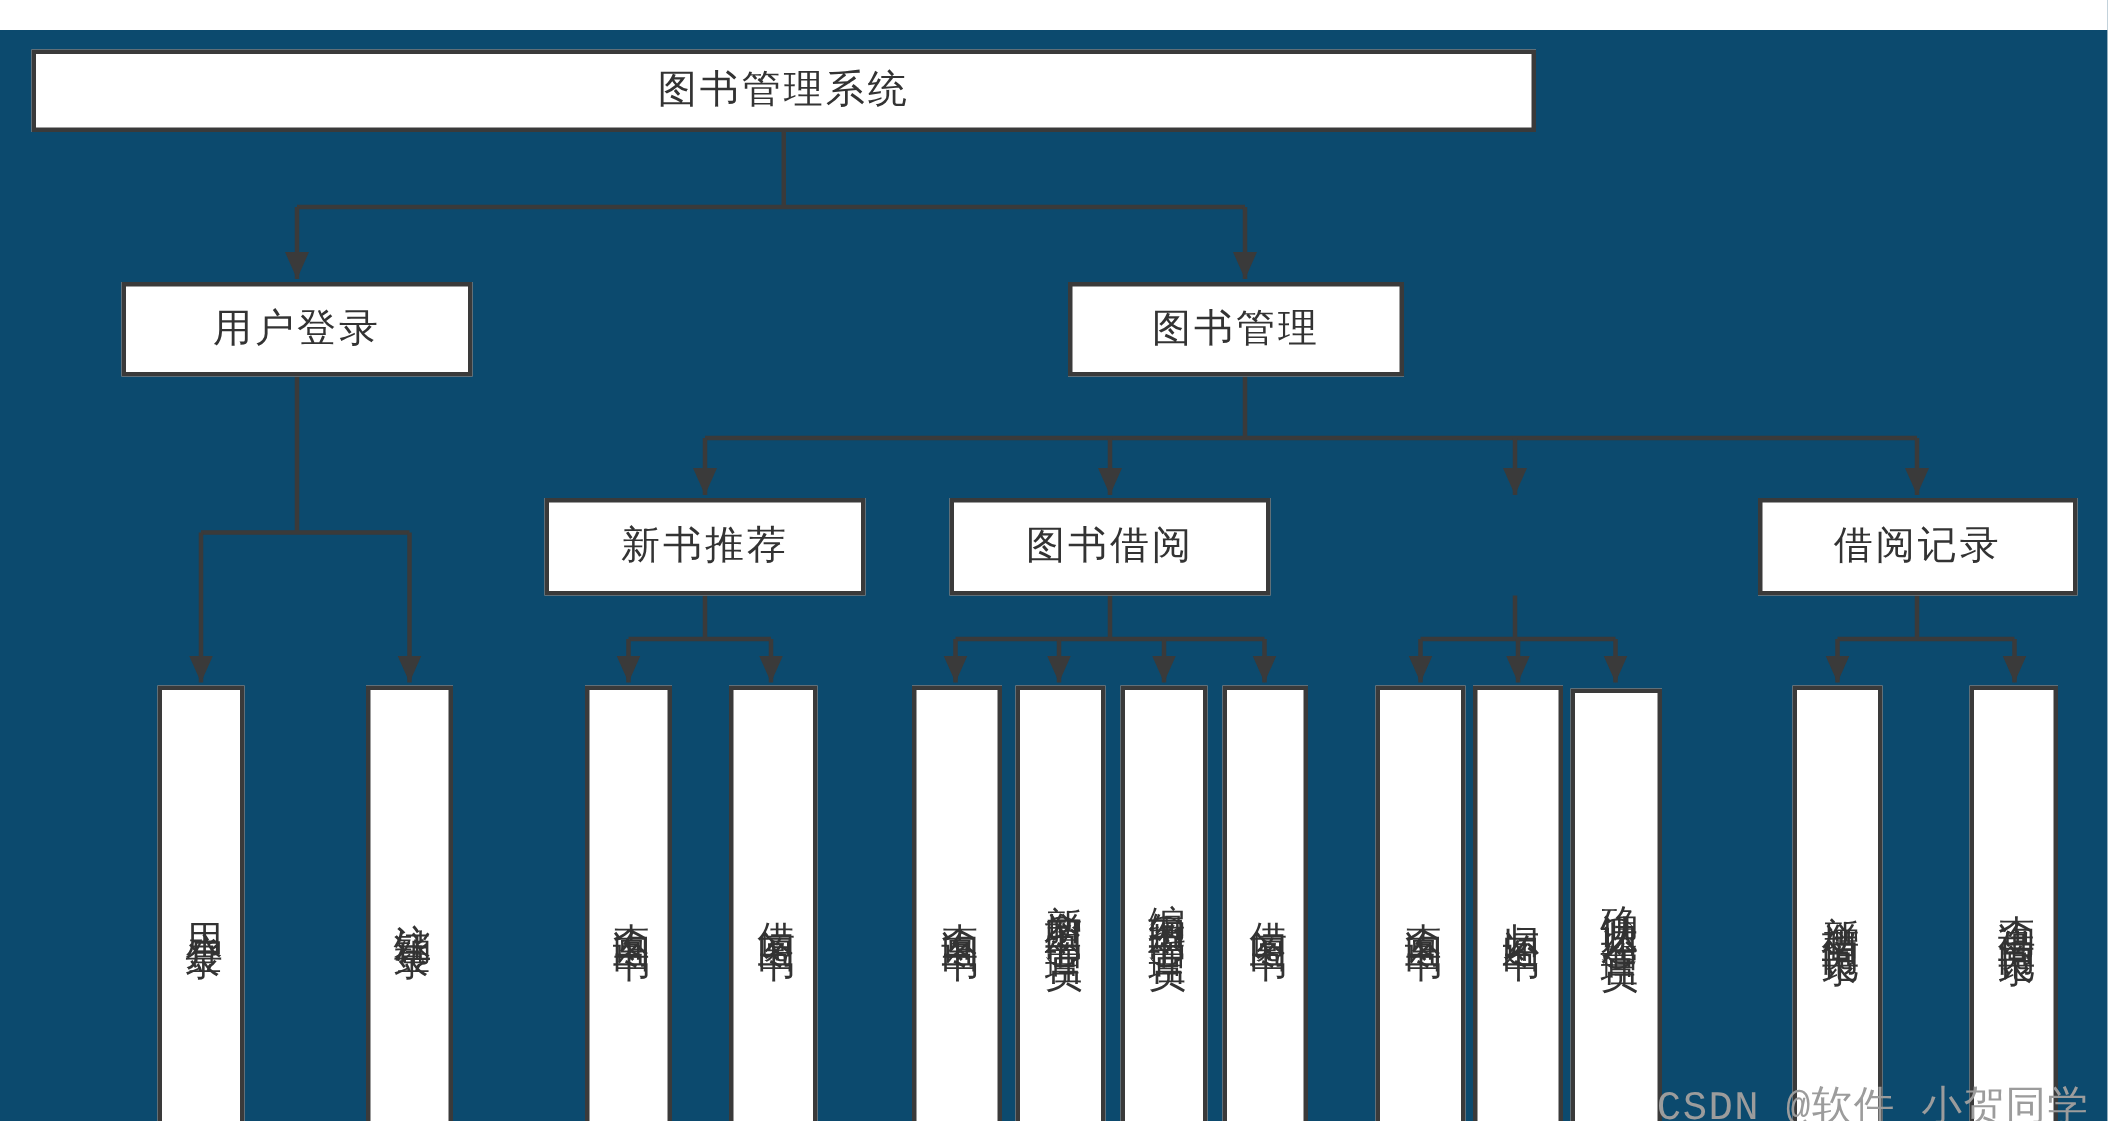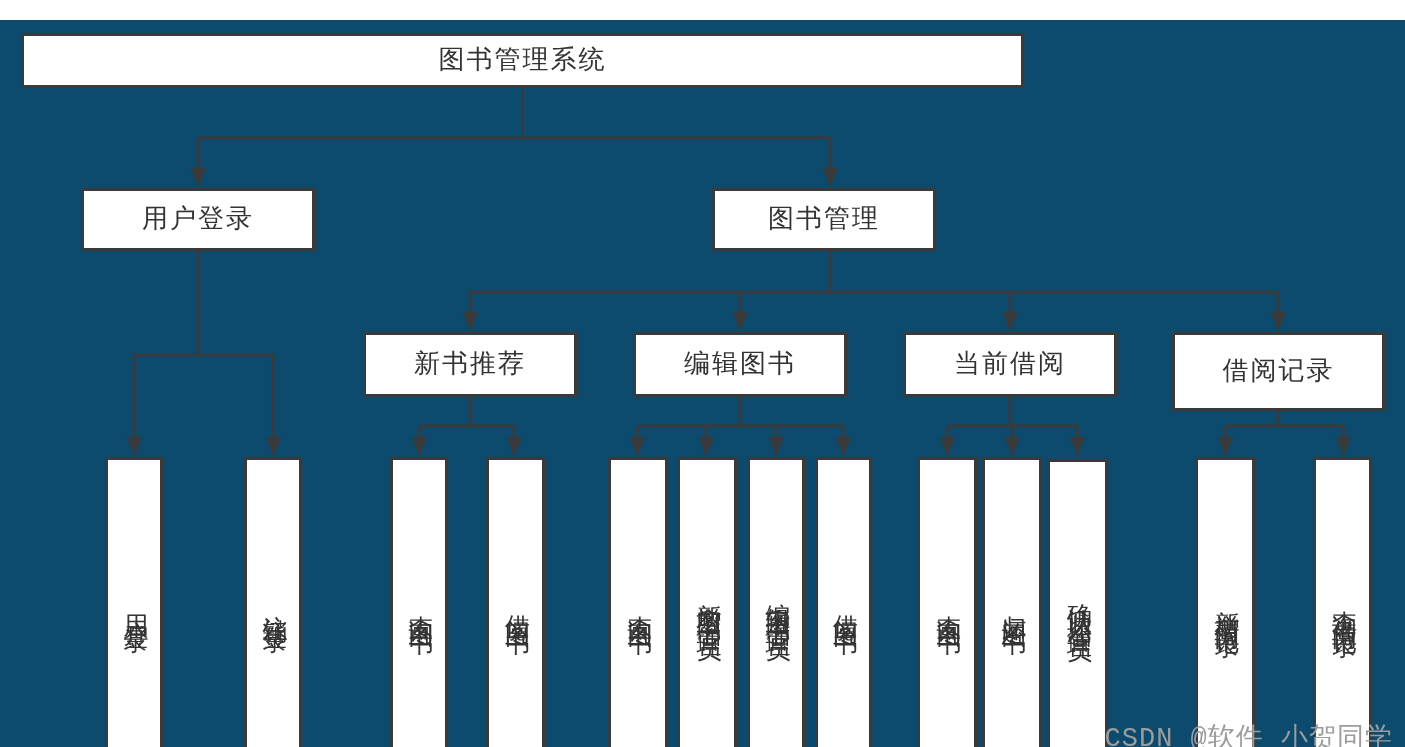--- a/index.html
+++ b/index.html
@@ -106,26 +106,23 @@
     <span>用户登录</span>
   </div>
   <div class="node h" style="left:712px; top:168px; width:224px; height:63px;">
     <span>图书管理</span>
   </div>
 
   <div class="node h" style="left:363px; top:312px; width:214px; height:65px;align-items:center;">
     <span>新书推荐</span>
   </div>
   <div class="node h" style="left:633px; top:312px; width:214px; height:65px;">
-    <span>编辑图书</span>
+    <span>图书借阅</span>
   </div>
-  <div class="node h" style="left:903px; top:312px; width:214px; height:65px;">
-    <span>当前借阅</span>
-  </div>
-  <div class="node h" style="left:1172px; top:312px; width:213px; height:79px;">
+  <div class="node h" style="left:1172px; top:312px; width:213px; height:65px;">
     <span>借阅记录</span>
   </div>
 
   <div class="node v" style="left:105px; top:437px; width:58px; height:296px;">
     <span>用户登录</span>
   </div>
   <div class="node v" style="left:244px; top:437px; width:58px; height:296px;">
     <span>注销登录</span>
   </div>
 

